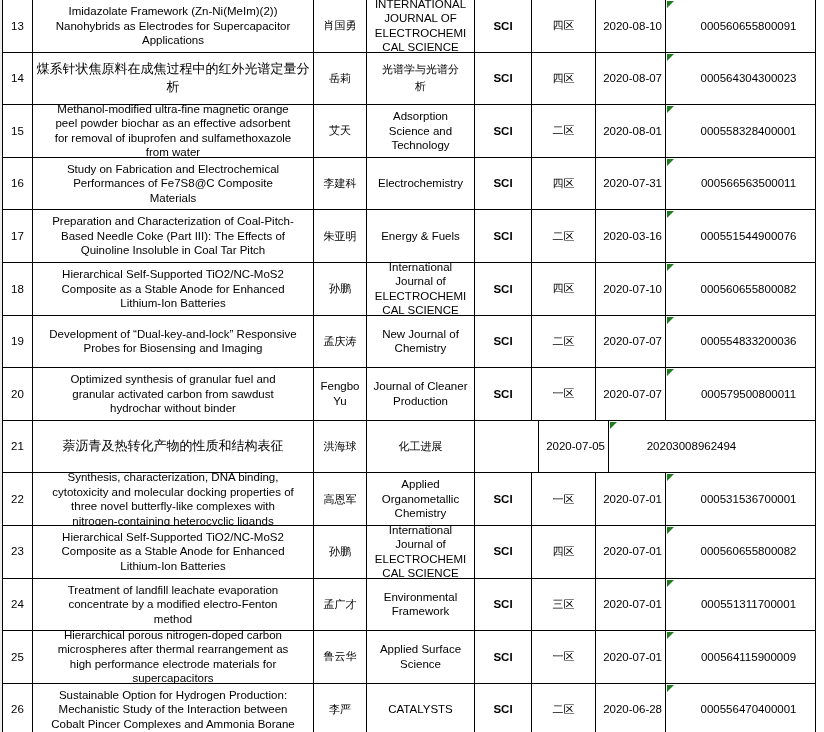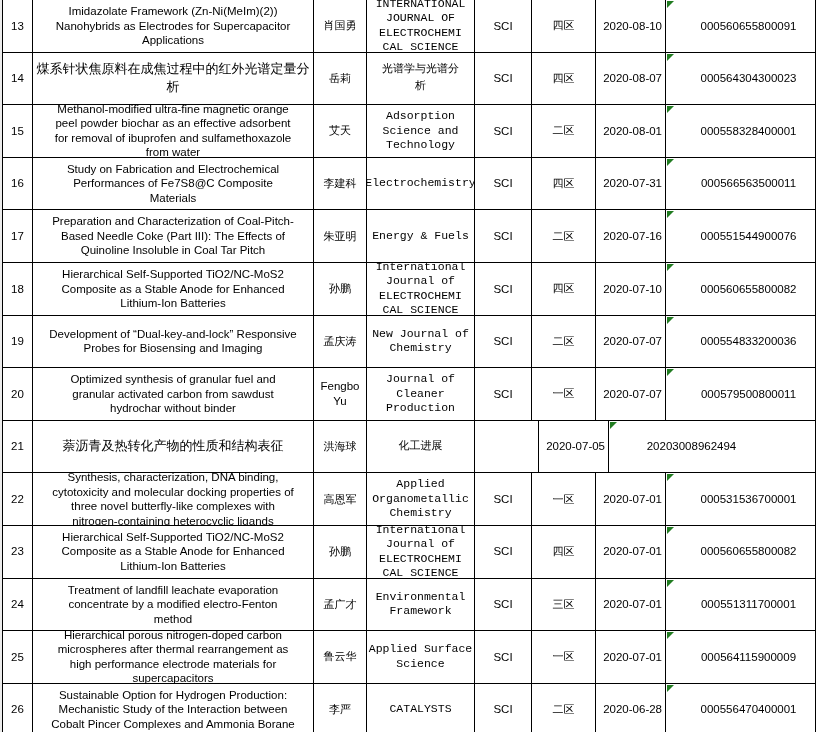--- a/index.html
+++ b/index.html
@@ -23,22 +23,22 @@
     border-left:1px solid #000;
     display:flex;align-items:center;justify-content:center;
     text-align:center;overflow:hidden;
     white-space:pre-line;
     font-size:11.5px;line-height:14.5px;
     flex:0 0 auto;
   }
   .c-no{width:30px;}
   .c-title{width:281px;}
   .c-author{width:53px;}
-  .c-journal{width:108px;font-family:Liberation Mono, monospace;}
-  .c-index{width:57px;}
+  .c-journal{width:108px;}
+  .c-index{width:57px;font-weight:bold;}
   .c-division{width:64px;font-size:12.5px;}
   .c-date{width:70px;justify-content:flex-end;padding-right:3px;}
   .c-id{width:166px;position:relative;}
   .cjk{font-size:13px;line-height:18.5px;}
   .cjk-sm{font-size:11px;line-height:17px;}
   .flag{
     position:absolute;top:1px;left:1px;width:0;height:0;
     border-top:7px solid #217c21;border-right:7px solid transparent;
   }
 </style>
@@ -104,21 +104,21 @@
       </div>
       <div class="row">
         <div class="cell c-no">17</div>
         <div class="cell c-title">Preparation and Characterization of Coal-Pitch-
 Based Needle Coke (Part III): The Effects of
 Quinoline Insoluble in Coal Tar Pitch</div>
         <div class="cell c-author cjk-sm">朱亚明</div>
         <div class="cell c-journal">Energy &amp; Fuels</div>
         <div class="cell c-index">SCI</div>
         <div class="cell c-division cjk-sm">二区</div>
-        <div class="cell c-date">2020-07-16</div>
+        <div class="cell c-date">2020-03-16</div>
         <div class="cell c-id"><span class="flag"></span>000551544900076</div>
       </div>
       <div class="row">
         <div class="cell c-no">18</div>
         <div class="cell c-title">Hierarchical Self-Supported TiO2/NC-MoS2
 Composite as a Stable Anode for Enhanced
 Lithium-Ion Batteries</div>
         <div class="cell c-author cjk-sm">孙鹏</div>
         <div class="cell c-journal">International
 Journal of

